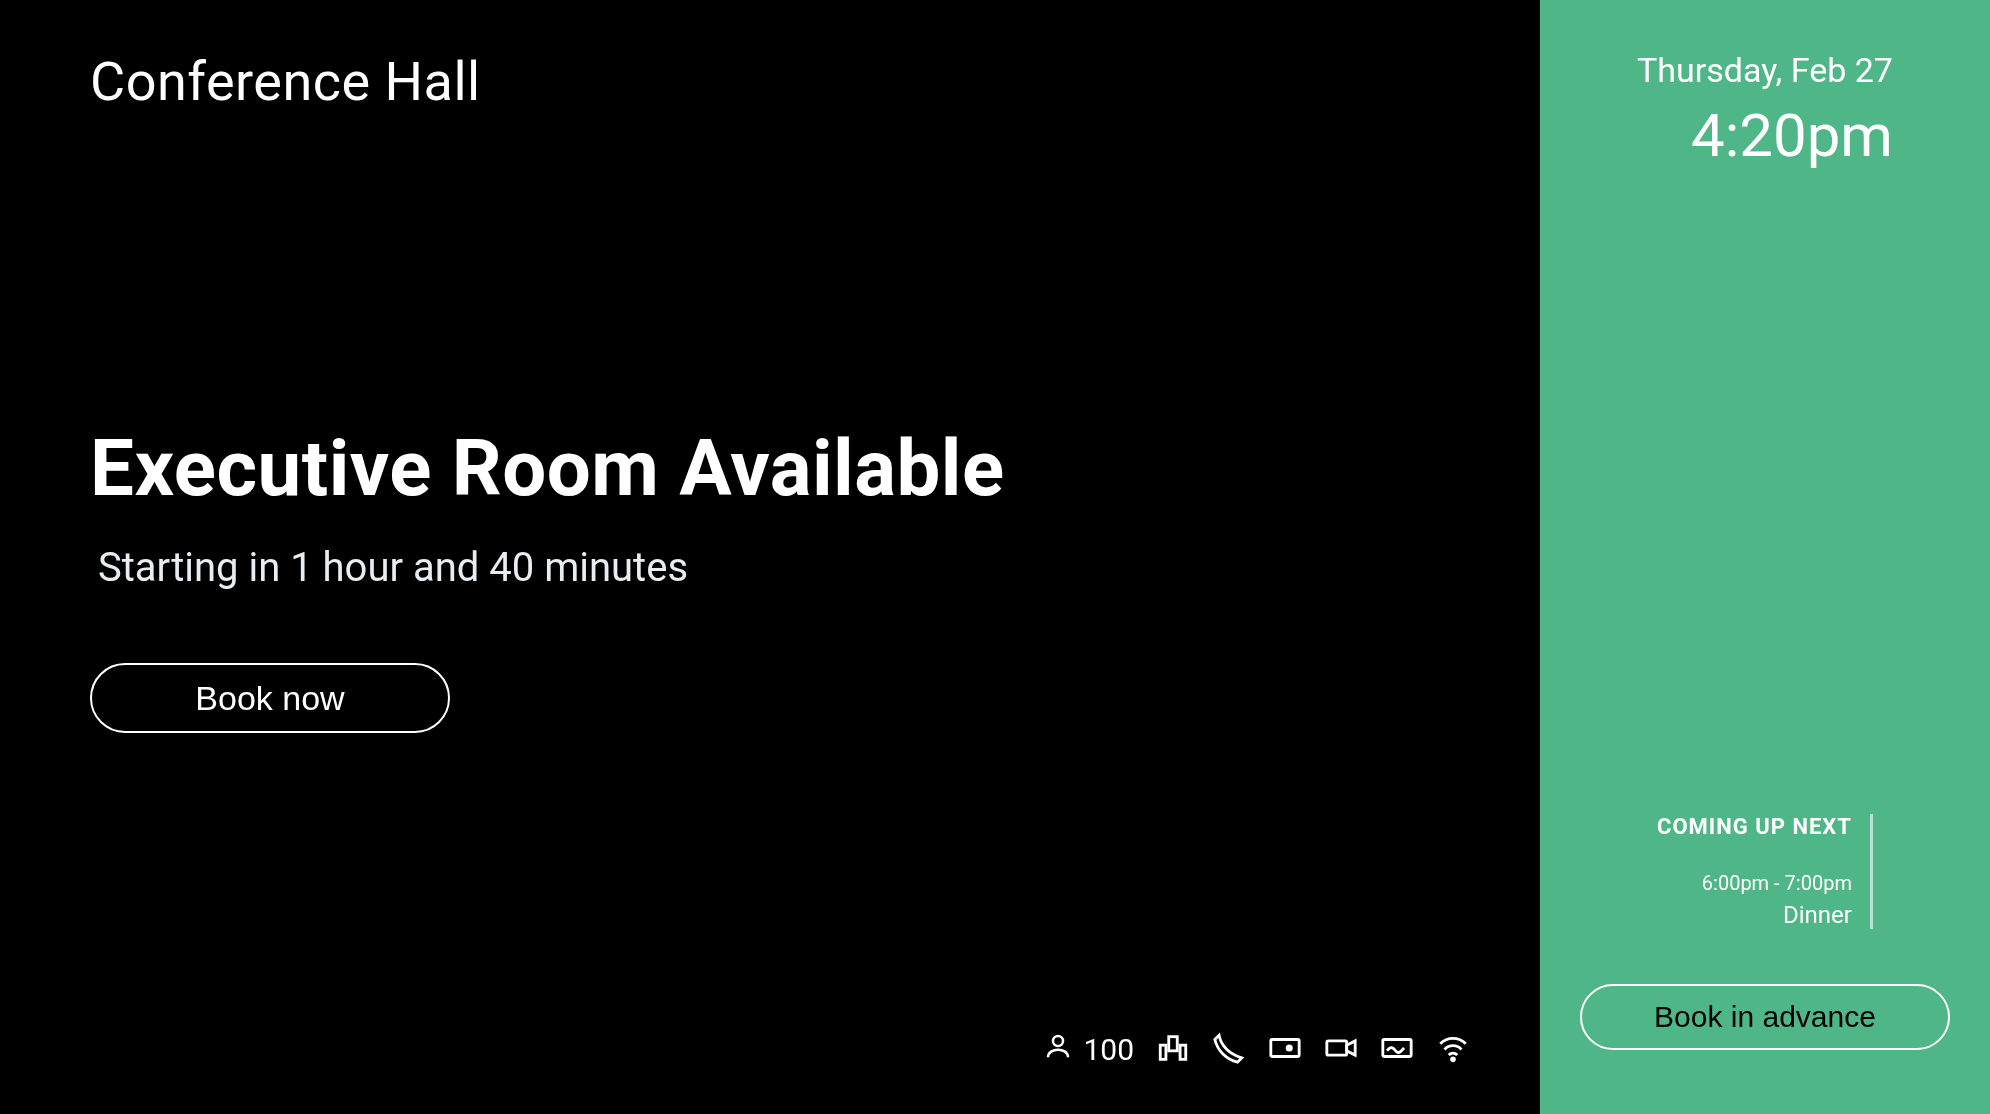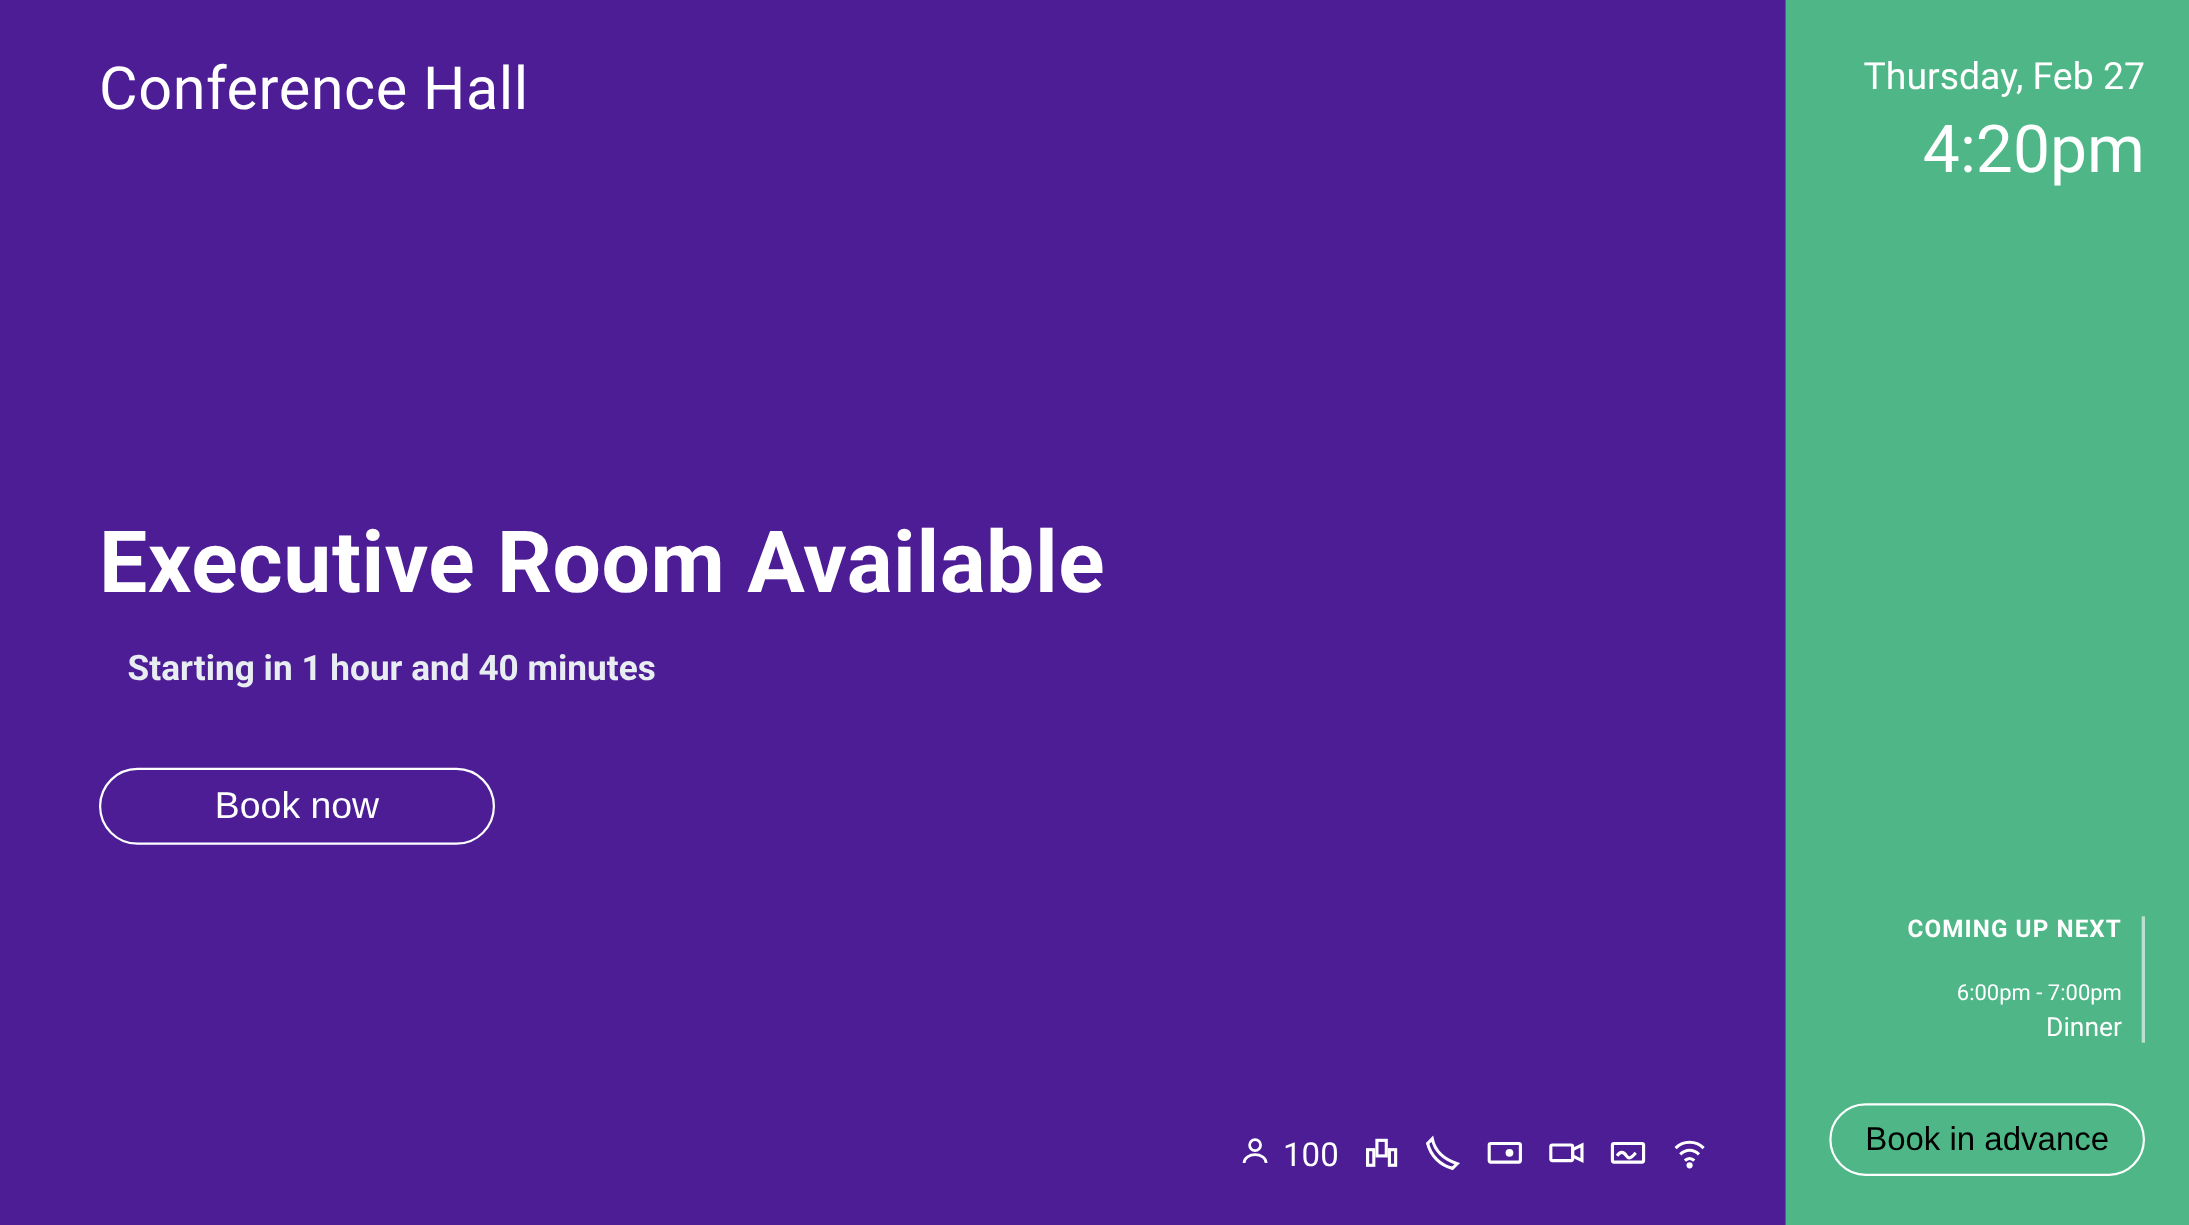--- a/index.html
+++ b/index.html
@@ -5,46 +5,45 @@
   * { margin: 0; padding: 0; box-sizing: border-box; }
   html, body { width: 100%; height: 100%; font-family: -apple-system, BlinkMacSystemFont, "Segoe UI", Roboto, Helvetica, Arial, sans-serif; }
   .screen {
     width: 1990px;
     height: 1114px;
     display: flex;
     background: #1e3a55;
   }
   .main {
     flex: 1;
-    background: #4c1d95;
+    background: #000000;
     color: #ffffff;
     padding: 50px 78px 40px 90px;
     display: flex;
     flex-direction: column;
     position: relative;
-    gap: 44px;
   }
   .room-name {
     font-size: 54px;
     font-weight: 400;
     letter-spacing: 0.5px;
   }
   .status-block {
     margin-top: 310px;
   }
   .status-title {
     font-size: 78px;
     font-weight: 700;
     letter-spacing: 0.5px;
   }
   .status-subtitle {
-    font-size: 32px;
-    font-weight: 700;
+    font-size: 40px;
+    font-weight: 400;
     margin-top: 30px;
-    margin-left: 26px;
+    margin-left: 8px;
     color: #e8edf1;
   }
   .book-now-btn {
     display: inline-flex;
     align-items: center;
     justify-content: center;
     margin-top: 72px;
     width: 360px;
     height: 70px;
     border: 2.5px solid #ffffff;
@@ -67,26 +66,27 @@
   .amenities .cap {
     display: flex;
     align-items: center;
     gap: 10px;
     font-size: 30px;
   }
   .amenities svg { width: 34px; height: 34px; fill: none; stroke: #ffffff; stroke-width: 2; }
   .amenities .cap svg { width: 30px; height: 30px; }
 
   .sidebar {
-    width: 367px;
+    width: 450px;
     background: #4fb787;
     color: #ffffff;
     display: flex;
     flex-direction: column;
-    padding: 50px 40px 45px 40px;
+    padding: 50px 40px 64px 40px;
+    align-items: center;
   }
   .datetime {
     text-align: right;
   }
   .date {
     font-size: 34px;
     font-weight: 400;
   }
   .time {
     font-size: 60px;

